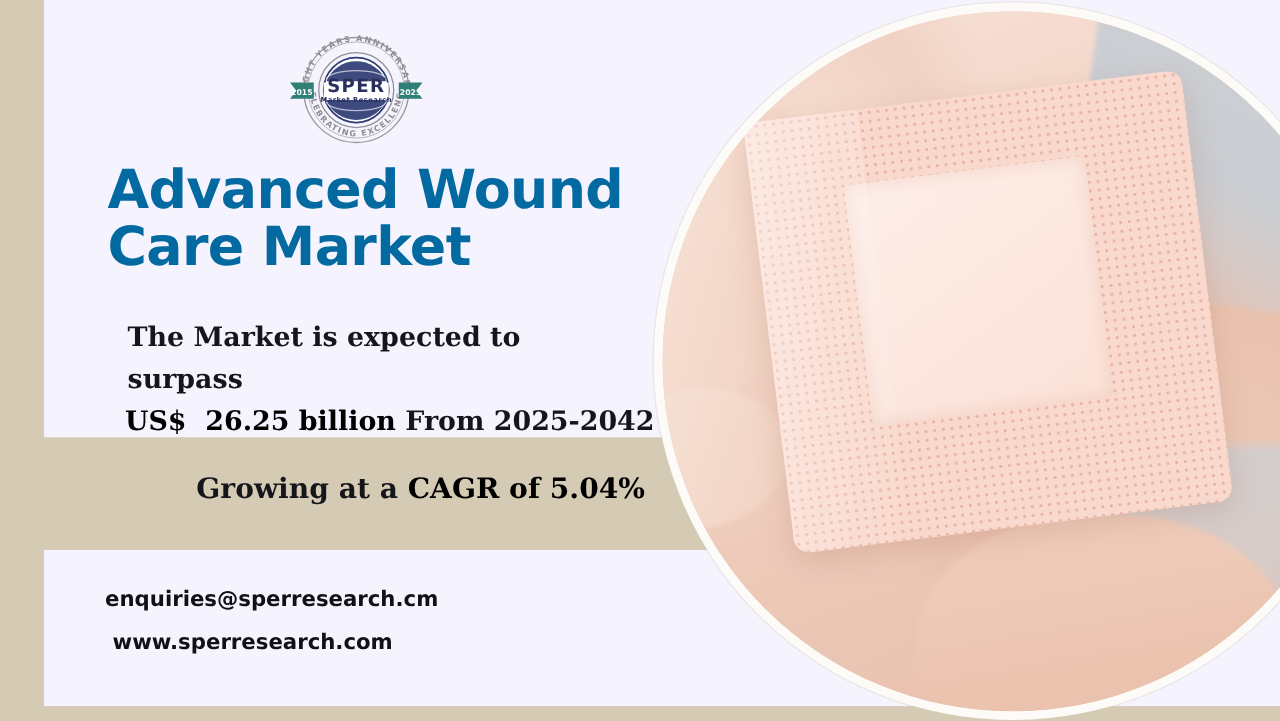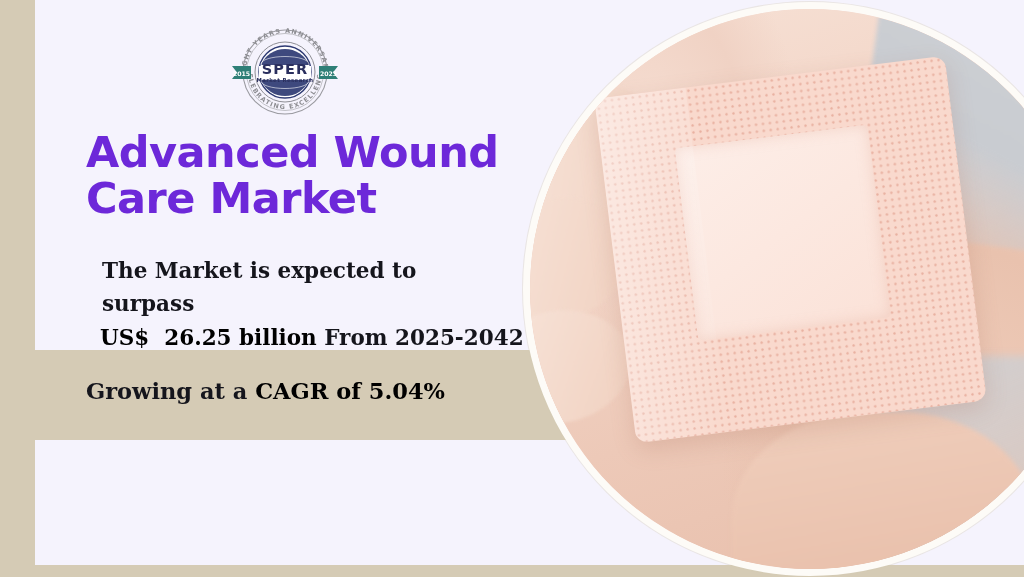--- a/index.html
+++ b/index.html
@@ -112,37 +112,37 @@
   .badge svg{display:block;width:114px;height:92px;}
 
   
   .title{
     position:absolute;left:86px;top:129px;width:430px;
     font-family:"DejaVu Sans",sans-serif;
     font-weight:bold;
     font-size:43px;
     line-height:1.07;
     letter-spacing:-0.5px;
-    color:#6d28d9;
+    color:#0369a1;
   }
   .subline{
     position:absolute;left:86px;top:254px;width:420px;
     font-family:"DejaVu Serif",serif;
     font-weight:bold;
     color:#15151c;
     font-size:21.5px;
     line-height:1.55;
   }
   .subline .l1{display:block;padding-left:16px;}
   .subline .l2{display:block;padding-left:14px;white-space:nowrap;}
   .green{color:#000000;}
 
   .cagr{
     position:absolute;left:86px;top:378px;width:430px;
-    text-align:left;
+    text-align:right;
     font-family:"DejaVu Serif",serif;
     font-weight:bold;
     font-size:22.5px;
     color:#15151c;
     white-space:nowrap;
   }
 
   .contact{
     position:absolute;left:84px;top:463px;width:420px;
     font-family:"DejaVu Sans",sans-serif;
@@ -224,14 +224,18 @@
   <div class="subline">
     <span class="l1">The Market is expected to surpass</span>
     <span class="l2"><span class="green">US$</span>&nbsp; <span class="green">26.25 billion</span> <span>From 2025-2042</span></span>
   </div>
 
   <div class="cagr">
     <span>Growing at a</span>
     <span class="green">CAGR of 5.04%</span>
   </div>
 
+  <div class="contact">
+    <div class="c1">enquiries@sperresearch.cm</div>
+    <div class="c2">www.sperresearch.com</div>
+  </div>
 
 </div>
 
 </body></html>

